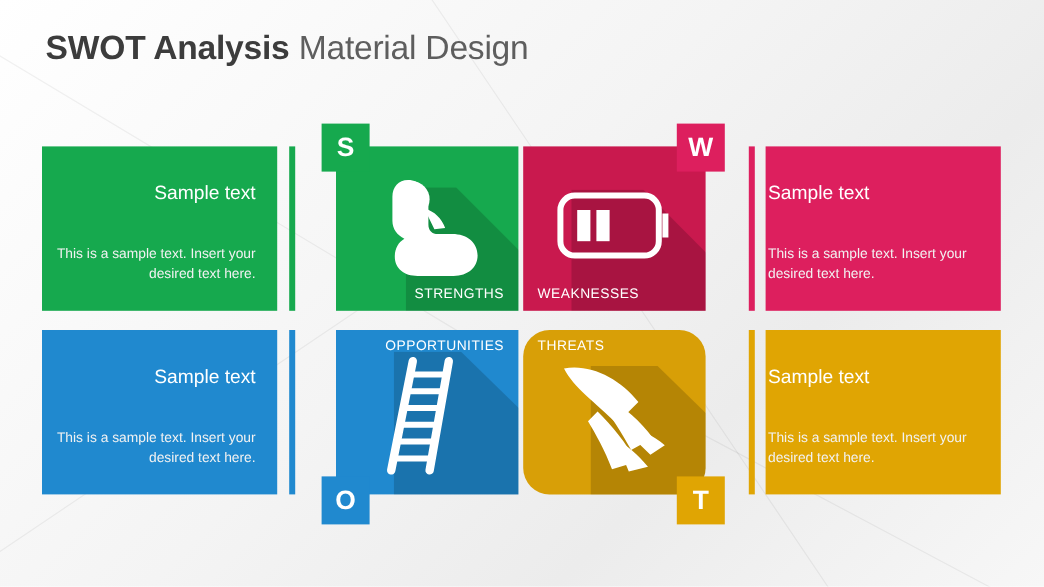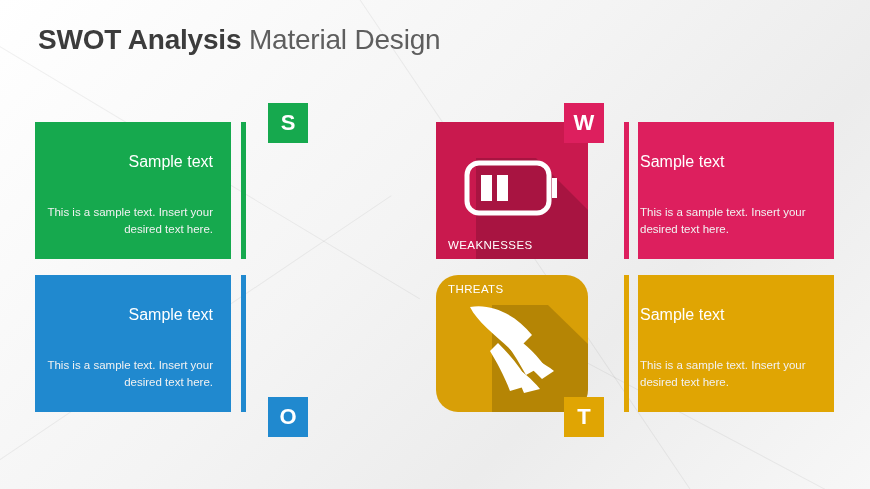--- a/index.html
+++ b/index.html
@@ -168,33 +168,66 @@
   <div class="text-panel align-left" id="panel-threats">
     <div class="panel-heading">Sample text</div>
     <div class="panel-body">This is a sample text. Insert your desired text here.</div>
   </div>
 
   <div class="sep-bar" id="sep-green"></div>
   <div class="sep-bar" id="sep-blue"></div>
   <div class="sep-bar" id="sep-pink"></div>
   <div class="sep-bar" id="sep-gold"></div>
 
+  <div class="icon-tile" id="tile-strengths">
+    <div class="long-shadow" style="left:58px; top:34px; width:200px; height:200px;
+         clip-path: polygon(0 0, 42px 0, 200px 158px, 200px 200px, 0 200px);"></div>
+    <svg class="tile-icon" style="left:30px; top:22px;" width="96" height="88" viewBox="0 0 96 88">
+      <path fill="#ffffff" d="M30 6 C22 6 17 12 17 20 L17 40 C17 47 21 52 27 55
+               C22 58 19 63 19 70 C19 80 27 86 38 86 L68 86
+               C80 86 88 79 88 69 C88 58 79 51 67 51 L55 51
+               C50 51 47 48 47 43 L47 27 C47 14 40 6 30 6 Z"></path>
+      <path fill="#ffffff" d="M44 30 C52 32 58 38 61 46 L52 47 C49 41 46 35 44 30 Z"></path>
+      <ellipse cx="33" cy="22" rx="15" ry="15" fill="#ffffff"></ellipse>
+      <rect x="20" y="58" width="54" height="26" rx="13" fill="#ffffff"></rect>
+    </svg>
+    <div class="tile-label label-br">STRENGTHS</div>
+  </div>
 
   <div class="icon-tile" id="tile-weaknesses">
     <div class="long-shadow" style="left:40px; top:36px; width:220px; height:220px;
          clip-path: polygon(0 0, 60px 0, 220px 160px, 220px 220px, 0 220px);"></div>
     <svg class="tile-icon" style="left:28px; top:36px;" width="100" height="60" viewBox="0 0 100 60">
       <rect x="3" y="5" width="82" height="50" rx="12" ry="12" fill="none" stroke="#ffffff" stroke-width="5"></rect>
       <path d="M88 20 L93 20 L93 40 L88 40 Z" fill="#ffffff"></path>
       <rect x="17" y="17" width="11" height="26" fill="#ffffff"></rect>
       <rect x="33" y="17" width="11" height="26" fill="#ffffff"></rect>
     </svg>
     <div class="tile-label label-bl">WEAKNESSES</div>
   </div>
 
+  <div class="icon-tile" id="tile-opportunities">
+    <div class="long-shadow" style="left:48px; top:18px; width:210px; height:210px;
+         clip-path: polygon(0 0, 56px 0, 210px 150px, 210px 210px, 0 210px);"></div>
+    <svg class="tile-icon" style="left:38px; top:20px;" width="74" height="104" viewBox="0 0 74 104">
+      <g stroke="#ffffff" stroke-width="7" stroke-linecap="round" fill="none">
+        <line x1="26" y1="6" x2="8" y2="97"></line>
+        <line x1="56" y1="6" x2="40" y2="97"></line>
+      </g>
+      <g stroke="#ffffff" stroke-width="5" stroke-linecap="round">
+        <line x1="24" y1="17" x2="54" y2="17"></line>
+        <line x1="21" y1="31" x2="51" y2="31"></line>
+        <line x1="19" y1="45" x2="49" y2="45"></line>
+        <line x1="16" y1="59" x2="46" y2="59"></line>
+        <line x1="14" y1="73" x2="44" y2="73"></line>
+        <line x1="11" y1="87" x2="41" y2="87"></line>
+      </g>
+    </svg>
+    <div class="tile-label label-tr">OPPORTUNITIES</div>
+  </div>
 
   <div class="icon-tile" id="tile-threats">
     <div class="long-shadow" style="left:56px; top:30px; width:210px; height:210px;
          clip-path: polygon(0 0, 56px 0, 210px 150px, 210px 210px, 0 210px);"></div>
     <svg class="tile-icon" style="left:26px; top:26px;" width="106" height="96" viewBox="0 0 106 96">
       <path fill="#ffffff" d="M8 6 C30 2 54 14 70 34 L52 52 C34 34 16 22 8 6 Z"></path>
       <path fill="#ffffff" d="M44 30 C58 38 72 50 82 64 L64 74 C56 60 48 46 40 38 Z"></path>
       <path fill="#ffffff" d="M36 42 C48 54 60 68 68 84 L48 90 C42 74 34 60 28 50 Z"></path>
       <path fill="#ffffff" d="M58 52 C70 56 82 62 92 70 L80 78 C72 70 64 62 56 58 Z"></path>
       <path fill="#ffffff" d="M50 64 C60 70 70 78 78 88 L62 92 C58 82 54 72 48 68 Z"></path>

